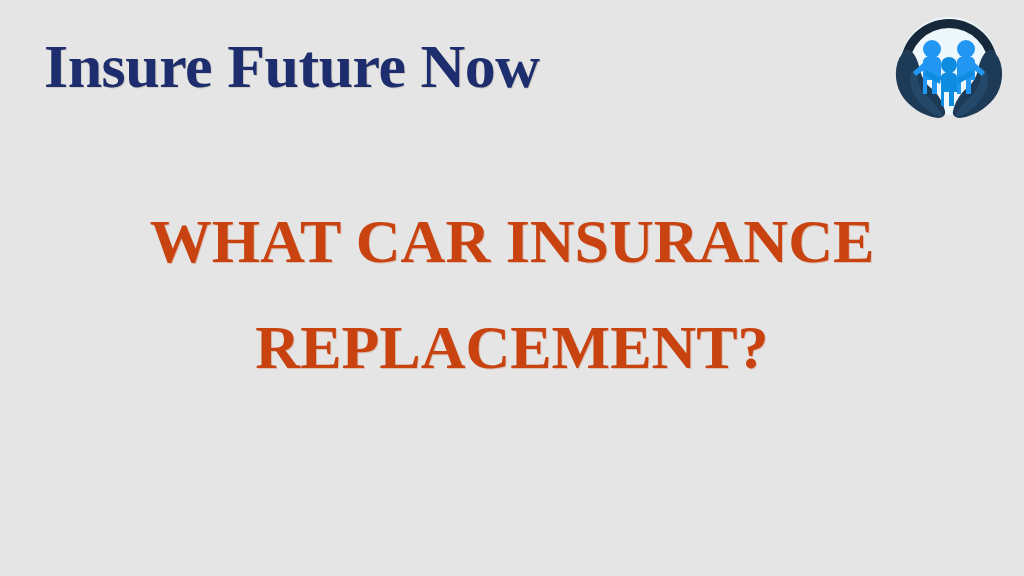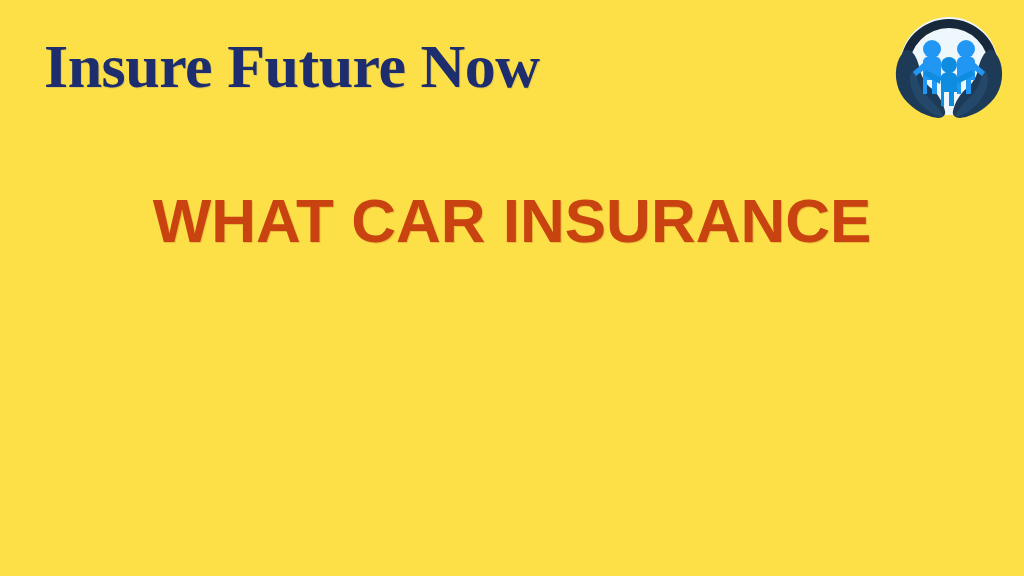--- a/index.html
+++ b/index.html
@@ -12,21 +12,21 @@
     height: 576px;
     background: #ffffff;
     font-family: "Liberation Sans", sans-serif;
     overflow: hidden;
   }
 
   #banner {
     position: relative;
     width: 1024px;
     height: 576px;
-    background: #fde047;
+    background: #e5e5e5;
   }
 
   
   #brand-wordmark {
     position: absolute;
     left: 44px;
     top: 32px;
     font-family: "Liberation Serif", "DejaVu Serif", serif;
     font-weight: bold;
     font-size: 62px;
@@ -54,28 +54,29 @@
   
   #headline {
     position: absolute;
     left: 0;
     top: 178px;
     width: 1024px;
     text-align: center;
   }
   .headline-line {
     display: block;
-    font-family: Liberation Sans, sans-serif;
+    font-family: Liberation Serif, serif;
     font-weight: bold;
     font-size: 62px;
     line-height: 85px;
     letter-spacing: 0px;
     color: #c8430f;
     white-space: nowrap;
     text-shadow: 1px 1px 0 rgba(180,60,20,0.22);
+    margin-top: 21px;
   }
 </style>
 </head>
 <body>
 
 <div id="banner">
 
   <div id="brand-wordmark">Insure Future Now</div>
 
   <div id="brand-logo">
@@ -140,15 +141,16 @@
                L69 86
                L66 86 L66 100 L61 100 L61 86
                L56 86 L56 100 L53 100 Z" fill="#0d8ce0"></path>
       <path d="M53 72 L38 64 L36 69 L52 78 Z" fill="#0d8ce0"></path>
       <path d="M69 72 L84 64 L86 69 L70 78 Z" fill="#0d8ce0"></path>
     </svg>
   </div>
 
   <div id="headline">
     <span class="headline-line">WHAT CAR INSURANCE</span>
+    <span class="headline-line">REPLACEMENT?</span>
   </div>
 
 </div>
 
 </body></html>

